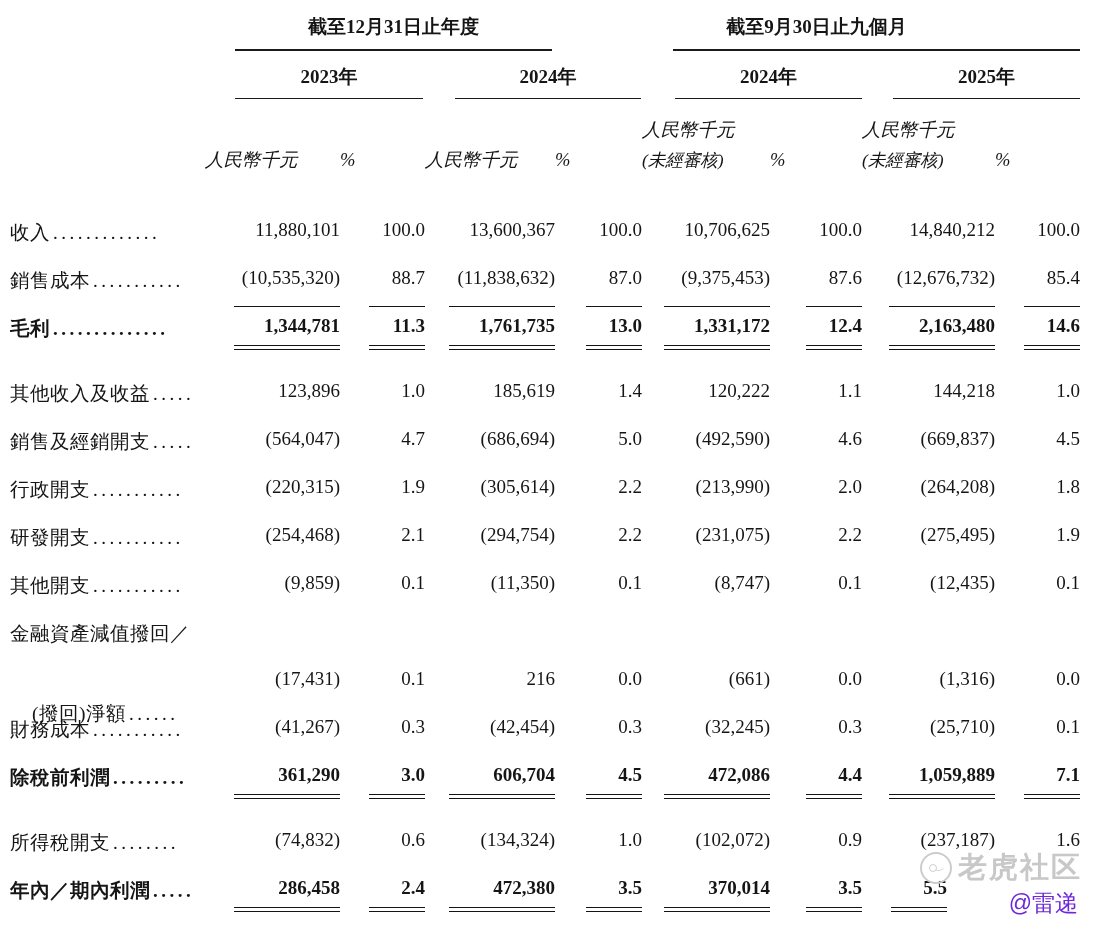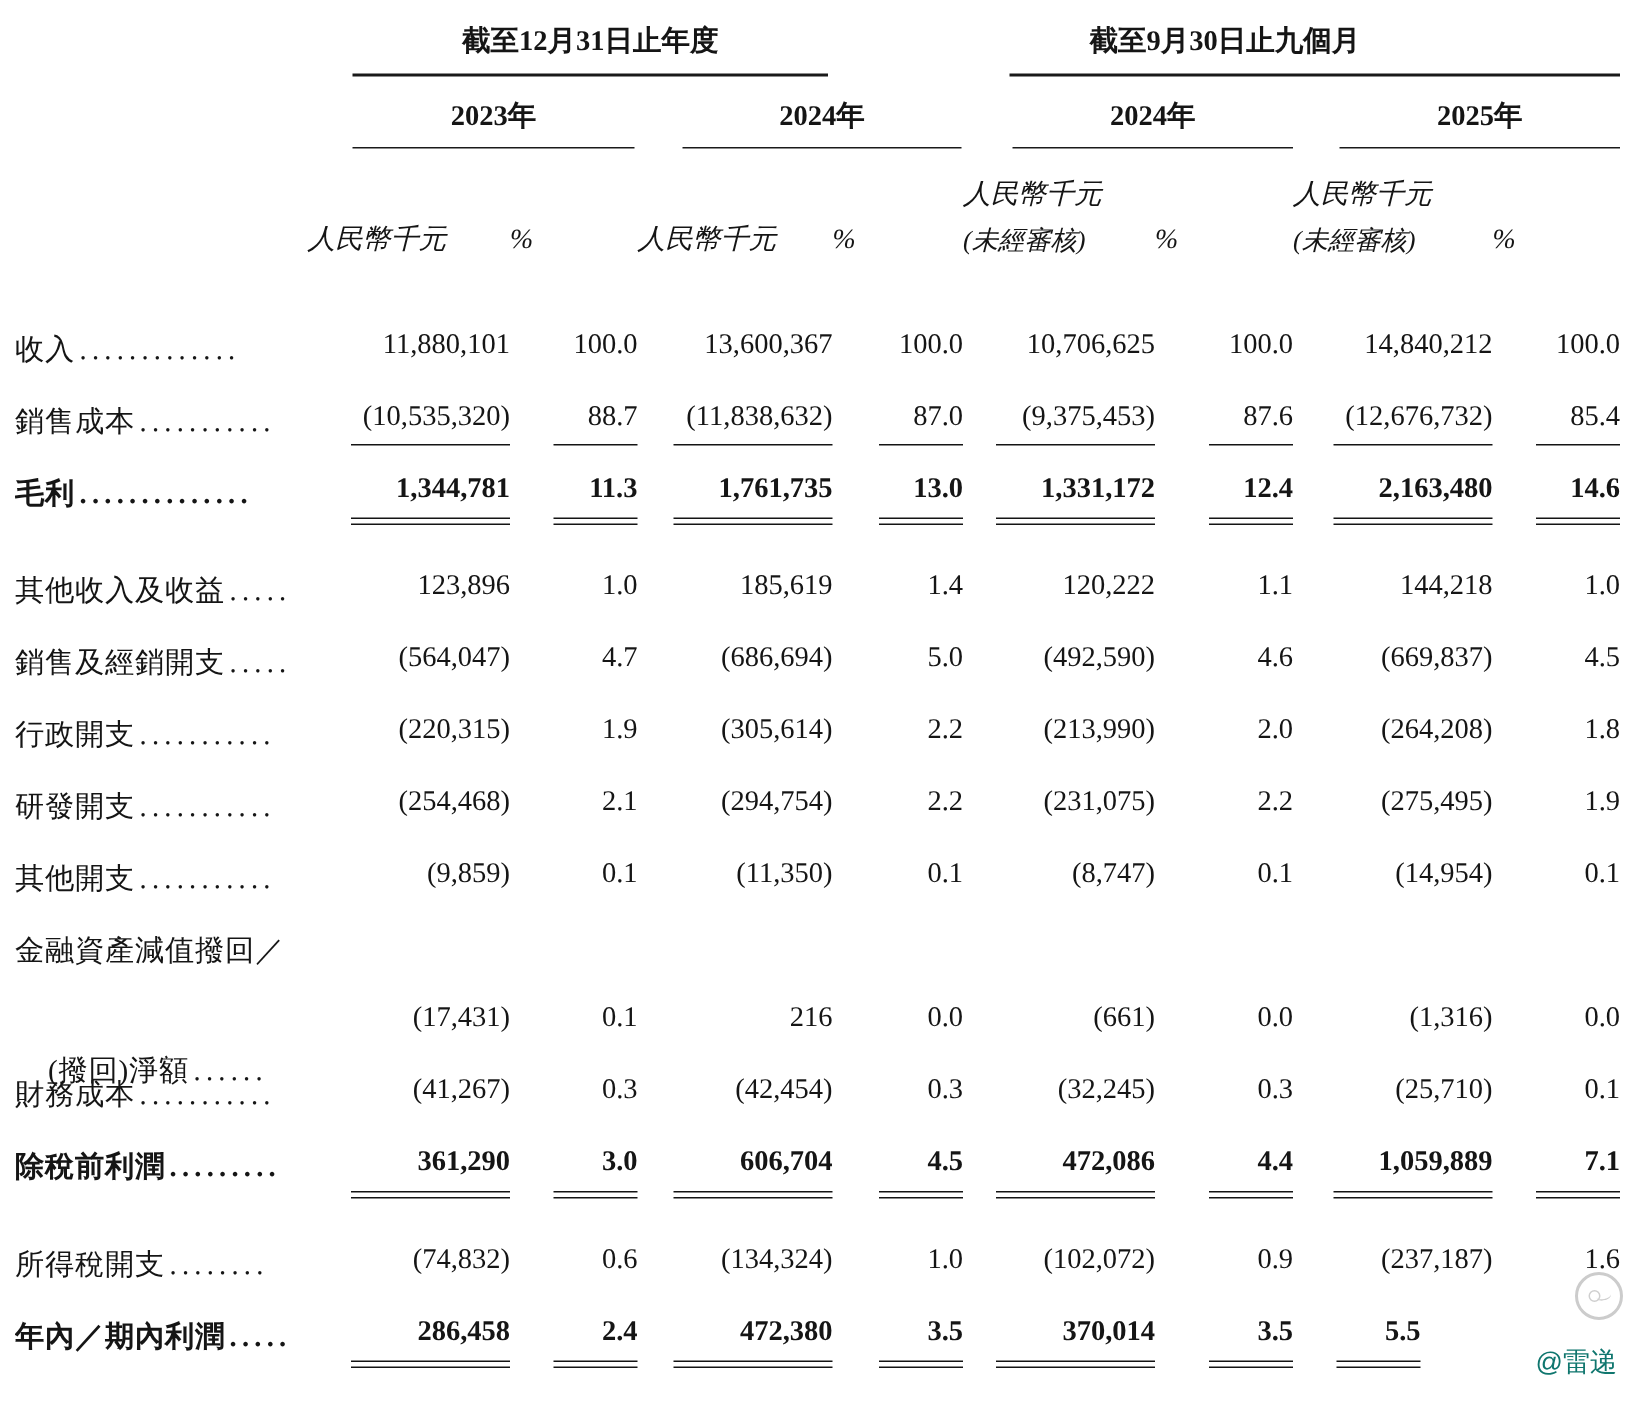--- a/index.html
+++ b/index.html
@@ -38,38 +38,38 @@
 
   
   .tbody { margin-top:44px; }
   .trow { display:flex; align-items:flex-start; height:48px; }
   .trow.gap-after { margin-bottom:17px; }
   .trow.bold .c-label, .trow.bold .cell { font-weight:bold; }
   .label-txt { font-size:19.5px; letter-spacing:0.5px; }
   .dots { font-size:19px; letter-spacing:3.5px; padding-left:3px; }
   .indent .label-txt { padding-left:22px;margin-top:32px; }
 
-  .u  { border-bottom:1.8px solid #141414; padding-bottom:7px; }
+  .u  { border-bottom:1.8px solid #141414; padding-bottom:17px; }
   .uu { position:relative; border-bottom:1.6px solid #141414; padding-bottom:8px; }
   .uu::after { content:""; position:absolute; left:0; right:0; bottom:-5px; height:0;
                border-bottom:1.6px solid #141414; }
 
   
   .watermark { position:absolute; right:18px; top:848px; width:175px; text-align:right;
                color:#c6c6c6; pointer-events:none; }
   .wm-line1 { display:flex; align-items:center; justify-content:flex-end; gap:6px; }
   .tiger-circle { display:inline-block; width:32px; height:32px; border:2px solid #cccccc;
                   border-radius:50%; position:relative; }
   .tiger-circle::before { content:""; position:absolute; left:7px; top:10px; width:6px; height:6px;
                           border:1.5px solid #cfcfcf; border-radius:50%; }
   .tiger-circle::after { content:""; position:absolute; right:6px; top:11px; width:10px; height:5px;
                          border-bottom:1.5px solid #cfcfcf; border-radius:50%; transform:rotate(-12deg); }
   .wm-brand { font-size:29px; font-weight:bold; letter-spacing:2px; color:#c8c8c8;
               font-family:"Liberation Sans","DejaVu Sans",sans-serif; }
-  .wm-handle { font-size:18px; color:#0f766e; margin-top:16px; padding-right:4px;
+  .wm-handle { font-size:23px; color:#6d28d9; margin-top:0; padding-right:4px;
                font-family:"Liberation Sans","DejaVu Sans",sans-serif; }
 </style>
 </head>
 <body>
 
 <div class="page">
 
   <div class="row">
     <div class="h-spacer"></div>
     <div class="hg1wrap">
@@ -217,21 +217,21 @@
       <div class="c-label">
         <span class="label-txt">其他開支</span>
         <span class="dots">...........</span>
       </div>
       <div class="cell amt c1"><span class="val">(9,859)</span></div>
       <div class="cell pct c2"><span class="val">0.1</span></div>
       <div class="cell amt c3"><span class="val">(11,350)</span></div>
       <div class="cell pct c4"><span class="val">0.1</span></div>
       <div class="cell amt c5"><span class="val">(8,747)</span></div>
       <div class="cell pct c6"><span class="val">0.1</span></div>
-      <div class="cell amt c7"><span class="val">(14,954)</span></div>
+      <div class="cell amt c7"><span class="val">(12,435)</span></div>
       <div class="cell pct c8"><span class="val">0.1</span></div>
     </div>
       <div class="trow">
       <div class="c-label">
         <span class="label-txt">金融資產減值撥回／</span>
         <span class="dots"></span>
       </div>
       <div class="cell amt c1"><span class="val"></span></div>
       <div class="cell pct c2"><span class="val"></span></div>
       <div class="cell amt c3"><span class="val"></span></div>
@@ -308,17 +308,18 @@
       <div class="cell pct c4"><span class="val uu">3.5</span></div>
       <div class="cell amt c5"><span class="val uu">370,014</span></div>
       <div class="cell pct c6"><span class="val uu">3.5</span></div>
       <div class="cell pct c8"><span class="val uu">5.5</span></div>
     </div>
     </div>
 
   <div class="watermark">
     <div class="wm-line1">
       <span class="tiger-circle"></span>
+      <span class="wm-brand">老虎社区</span>
     </div>
     <div class="wm-handle">@雷递</div>
   </div>
 
 </div>
 
 </body></html>

